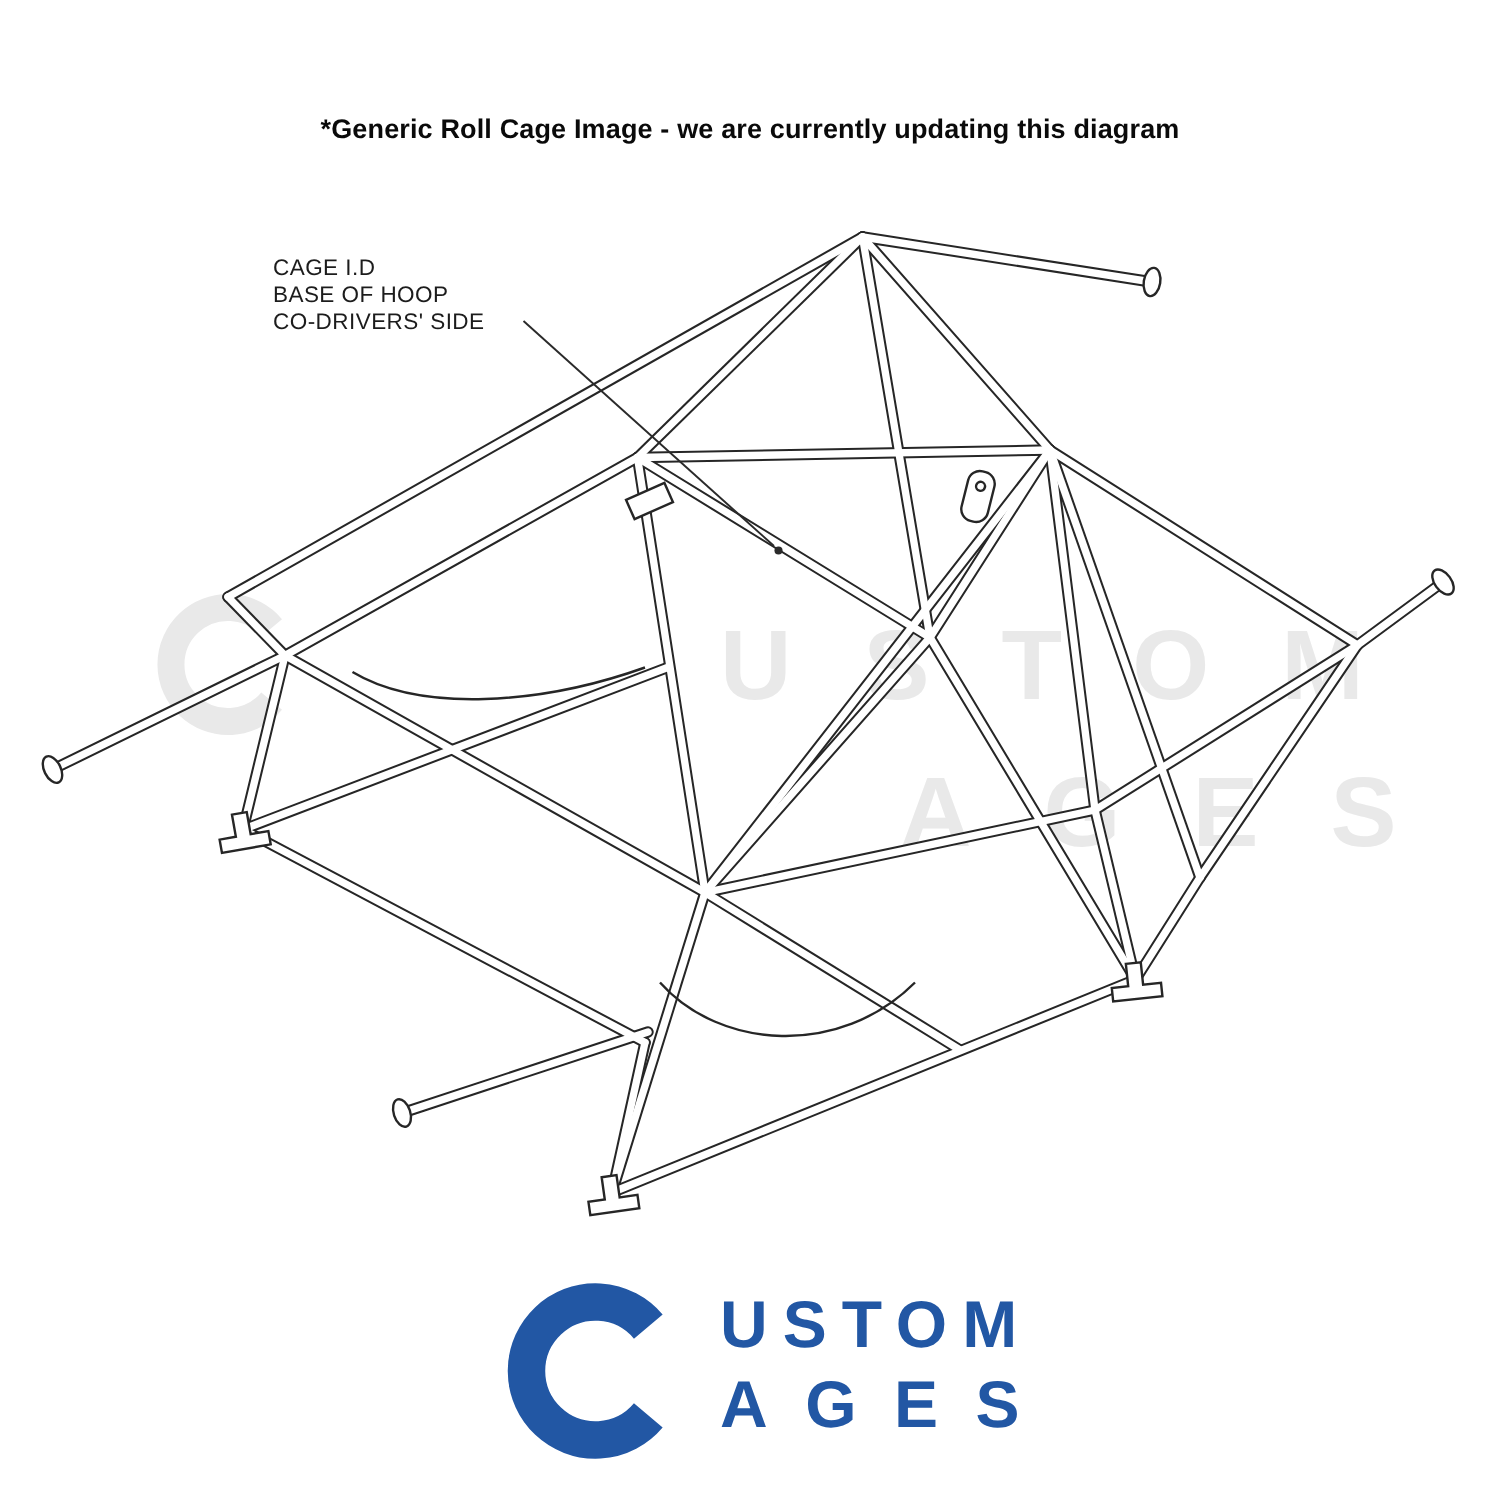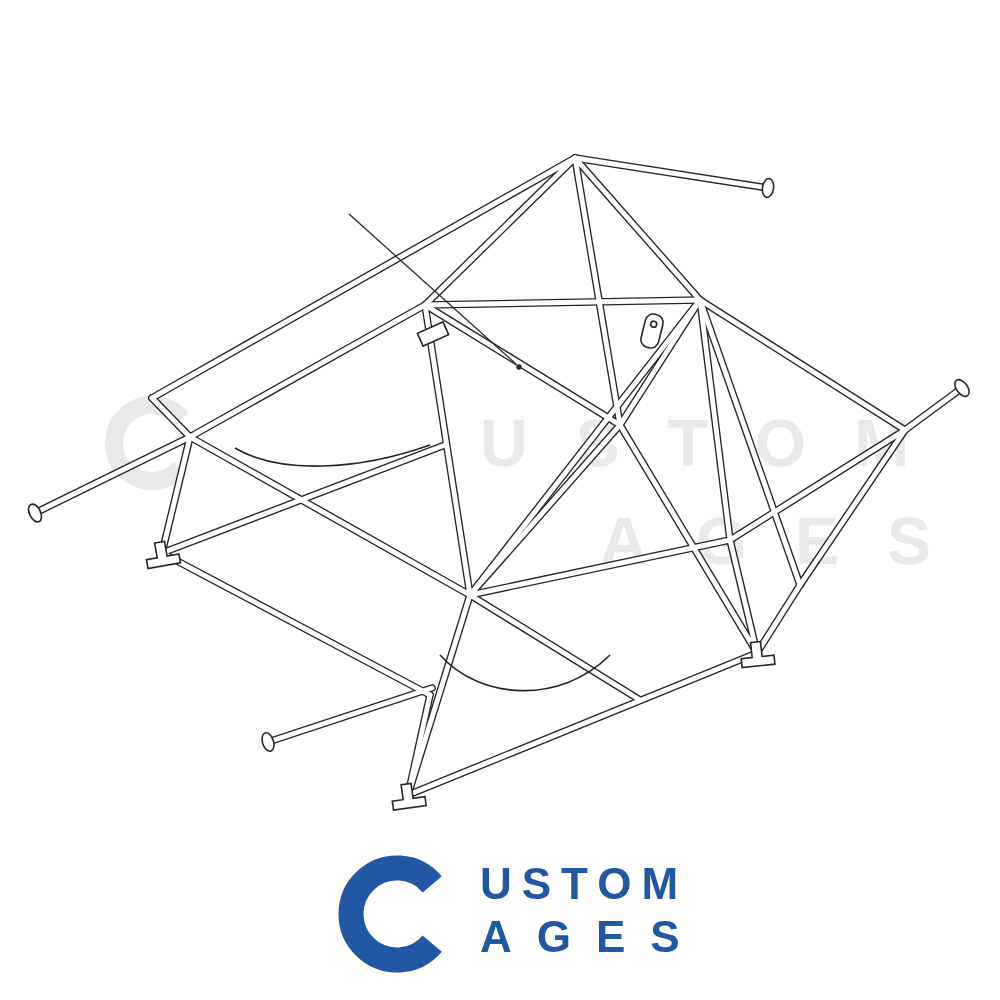--- a/index.html
+++ b/index.html
@@ -45,20 +45,21 @@
     color:var(--logo-blue);font-weight:700;font-size:44px;
   }
   .logo-top{top:10px;letter-spacing:10px;}
   .logo-bottom{top:63px;letter-spacing:25px;}
 </style>
 </head>
 <body>
 
 <div class="stage">
 
+  <div class="header-note">*Generic Roll Cage Image - we are currently updating this diagram</div>
 
   <div class="watermark">
     <svg class="wm-c" width="130" height="110" viewBox="0 0 130 110" aria-label="C">
       <path d="M 89.1 30.6 A 38 38 0 1 0 89.1 79.4" fill="none" stroke="var(--wm-gray)" stroke-width="18" stroke-linecap="butt"></path>
     </svg>
     <div class="wm-word wm-top">USTOM</div>
     <div class="wm-word wm-bottom">AGES</div>
   </div>
 
   <svg id="cage-svg" width="1000" height="1000" viewBox="0 0 1000 1000">
@@ -162,20 +163,25 @@
       <path d="M 235,448 C 280,475 360,470 430,445" fill="none"></path>
       <path d="M 440,655 C 480,700 560,705 610,655" fill="none"></path>
     </g>
 
     <g id="callout-leader">
       <line x1="349" y1="214" x2="516" y2="364" stroke="#2a2a2a" stroke-width="1.3"></line>
       <circle cx="519" cy="367" r="2.7" fill="#2a2a2a"></circle>
     </g>
   </svg>
 
+  <div class="callout">
+    <div>CAGE I.D</div>
+    <div>BASE OF HOOP</div>
+    <div>CO-DRIVERS' SIDE</div>
+  </div>
 
   <div class="logo">
     <svg class="logo-c" width="150" height="130" viewBox="0 0 150 130" aria-label="C">
       <path d="M 107.2 32.4 A 46 46 0 1 0 107.2 91.6" fill="none" stroke="var(--logo-blue)" stroke-width="25" stroke-linecap="butt"></path>
     </svg>
     <div class="logo-word logo-top">USTOM</div>
     <div class="logo-word logo-bottom">AGES</div>
   </div>
 
 </div>

